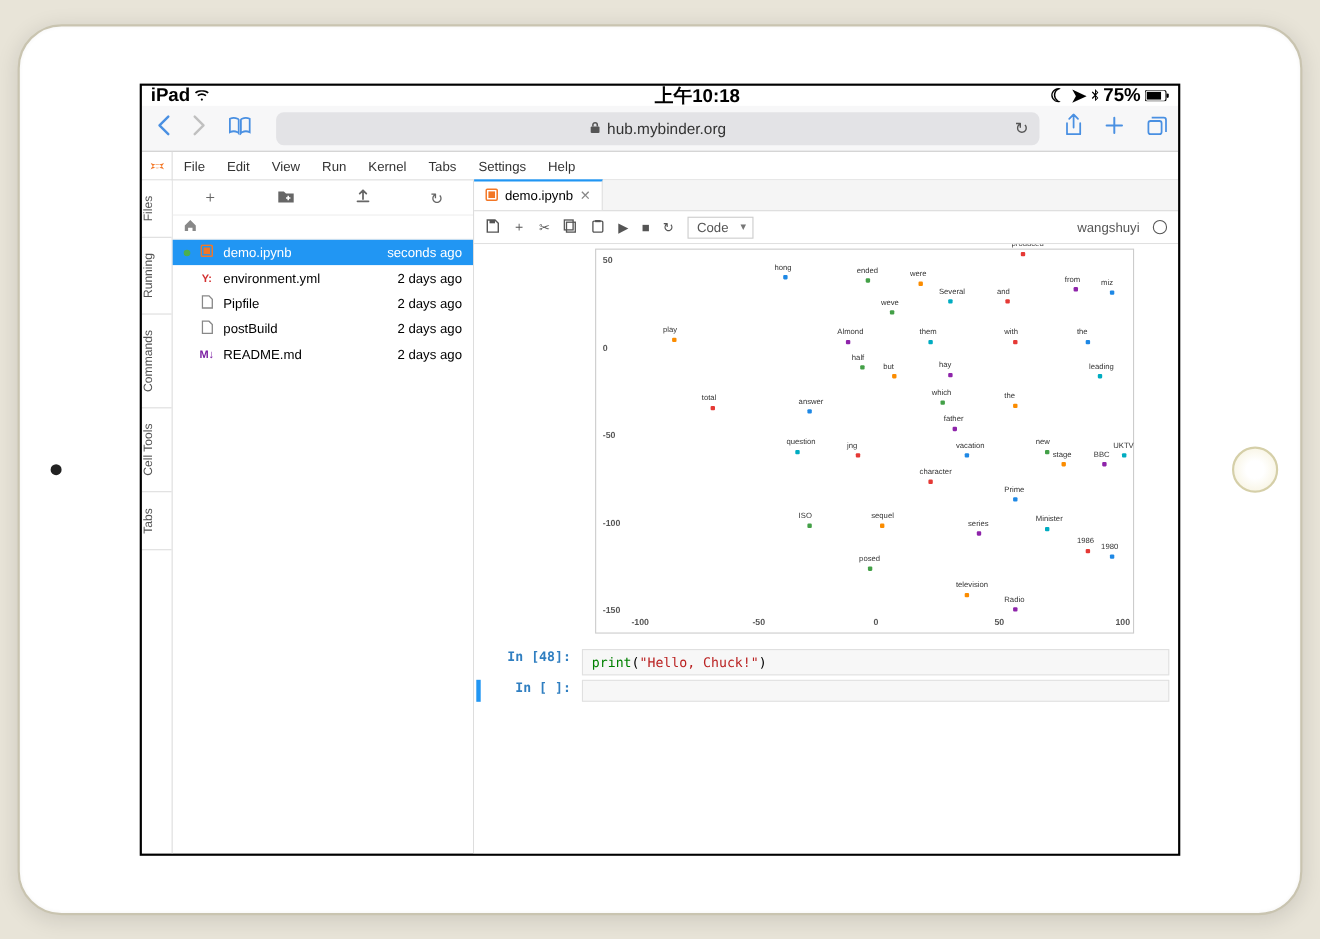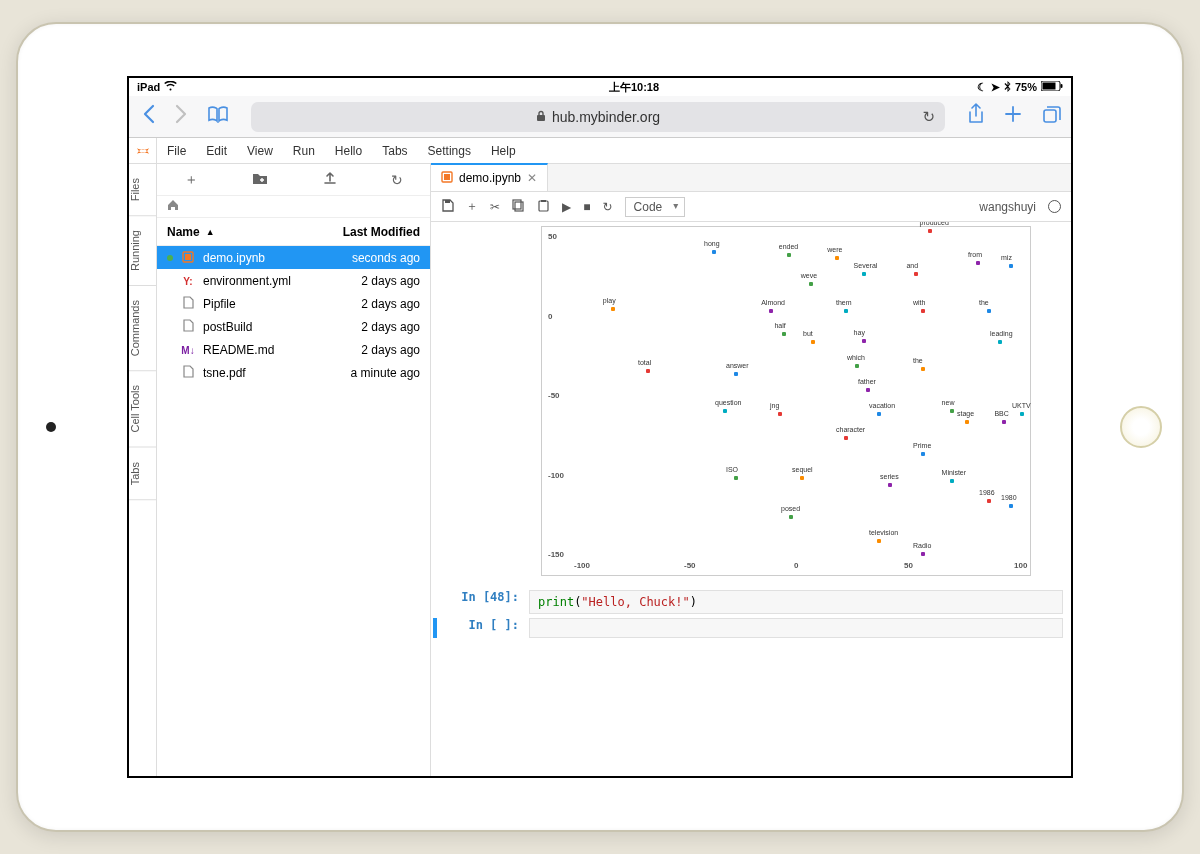--- a/index.html
+++ b/index.html
@@ -54,21 +54,21 @@
     display: flex;
     flex-direction: column;
     overflow: hidden;
   }
   
   .statusbar {
     height: 18px;
     background: #fff;
     display: flex;
     align-items: center;
-    font-size: 11px;
+    font-size: 17px;
     font-weight: 600;
     padding: 0 8px;
     color: #000;
     border-bottom: 0;
     position: relative;
   }
   .statusbar .left { display:flex; align-items:center; gap:4px; }
   .statusbar .center { position:absolute; left:50%; transform:translateX(-50%);margin-left:34px; }
   .statusbar .right { margin-left:auto; display:flex; align-items:center; gap:4px; }
   .wifi-icon { display:inline-block; }
@@ -306,21 +306,21 @@
       <div class="jlab-menu">
         <div class="jlab-logo">
           <svg width="18" height="18" viewBox="0 0 18 18">
               <path d="M3 6c2 2 10 2 12 0-1 3-4 5-6 5s-5-2-6-5zm0 6c2-2 10-2 12 0-1-3-4-5-6-5s-5 2-6 5z" fill="#f37726"></path>
             </svg>
         </div>
         <span class="mi">File</span>
         <span class="mi">Edit</span>
         <span class="mi">View</span>
         <span class="mi">Run</span>
-        <span class="mi">Hello</span>
+        <span class="mi">Kernel</span>
         <span class="mi">Tabs</span>
         <span class="mi">Settings</span>
         <span class="mi">Help</span>
       </div>
 
       <div class="jlab-body">
 
         <div class="left-tabs">
           <div class="left-tab active">Files</div>
           <div class="left-tab">Running</div>
@@ -345,27 +345,20 @@
             </span>
             <span>↻</span>
           </div>
           <div class="fb-crumb">
             <span>
               <svg width="12" height="12" viewBox="0 0 12 12">
                   <path d="M1 6l5-5 5 5v5H8V8H4v3H1z" fill="#888"></path>
                 </svg>
             </span>
           </div>
-          <div class="fb-header">
-            <div class="name">
-              <span>Name</span>
-              <span style="font-size:9px;">▲</span>
-            </div>
-            <div class="mod">Last Modified</div>
-          </div>
           <div id="fb-rows">
               <div class="fb-row selected">
                 <span class="dot"></span>
                 <span class="icon"><svg width="12" height="12" viewBox="0 0 12 12">
                     <rect x="1" y="1" width="10" height="10" rx="1" fill="none" stroke="#f37726" stroke-width="1.4"></rect>
                     <rect x="3" y="3" width="6" height="6" fill="#f37726"></rect>
                   </svg></span>
                 <span class="nm">demo.ipynb</span>
                 <span class="md">seconds ago</span>
               </div>
@@ -389,28 +382,20 @@
                     <path d="M1 1h6l3 3v8H1z" fill="none" stroke="#888" stroke-width="1.2"></path>
                   </svg></span>
                 <span class="nm">postBuild</span>
                 <span class="md">2 days ago</span>
               </div>
               <div class="fb-row">
                 <span style="width:6px;flex:0 0 6px;"></span>
                 <span class="icon"><span style="color:#7b1fa2;font-weight:bold;font-size:10px;">M↓</span></span>
                 <span class="nm">README.md</span>
                 <span class="md">2 days ago</span>
-              </div>
-              <div class="fb-row">
-                <span style="width:6px;flex:0 0 6px;"></span>
-                <span class="icon"><svg width="11" height="13" viewBox="0 0 11 13">
-                    <path d="M1 1h6l3 3v8H1z" fill="none" stroke="#888" stroke-width="1.2"></path>
-                  </svg></span>
-                <span class="nm">tsne.pdf</span>
-                <span class="md">a minute ago</span>
               </div>
             </div>
         </div>
 
         <div class="main">
           <div class="doc-tabs">
             <div class="doc-tab">
               <span class="nb-ico">
                 <svg width="12" height="12" viewBox="0 0 12 12">
                     <rect x="1" y="1" width="10" height="10" rx="1" fill="none" stroke="#f37726" stroke-width="1.4"></rect>

